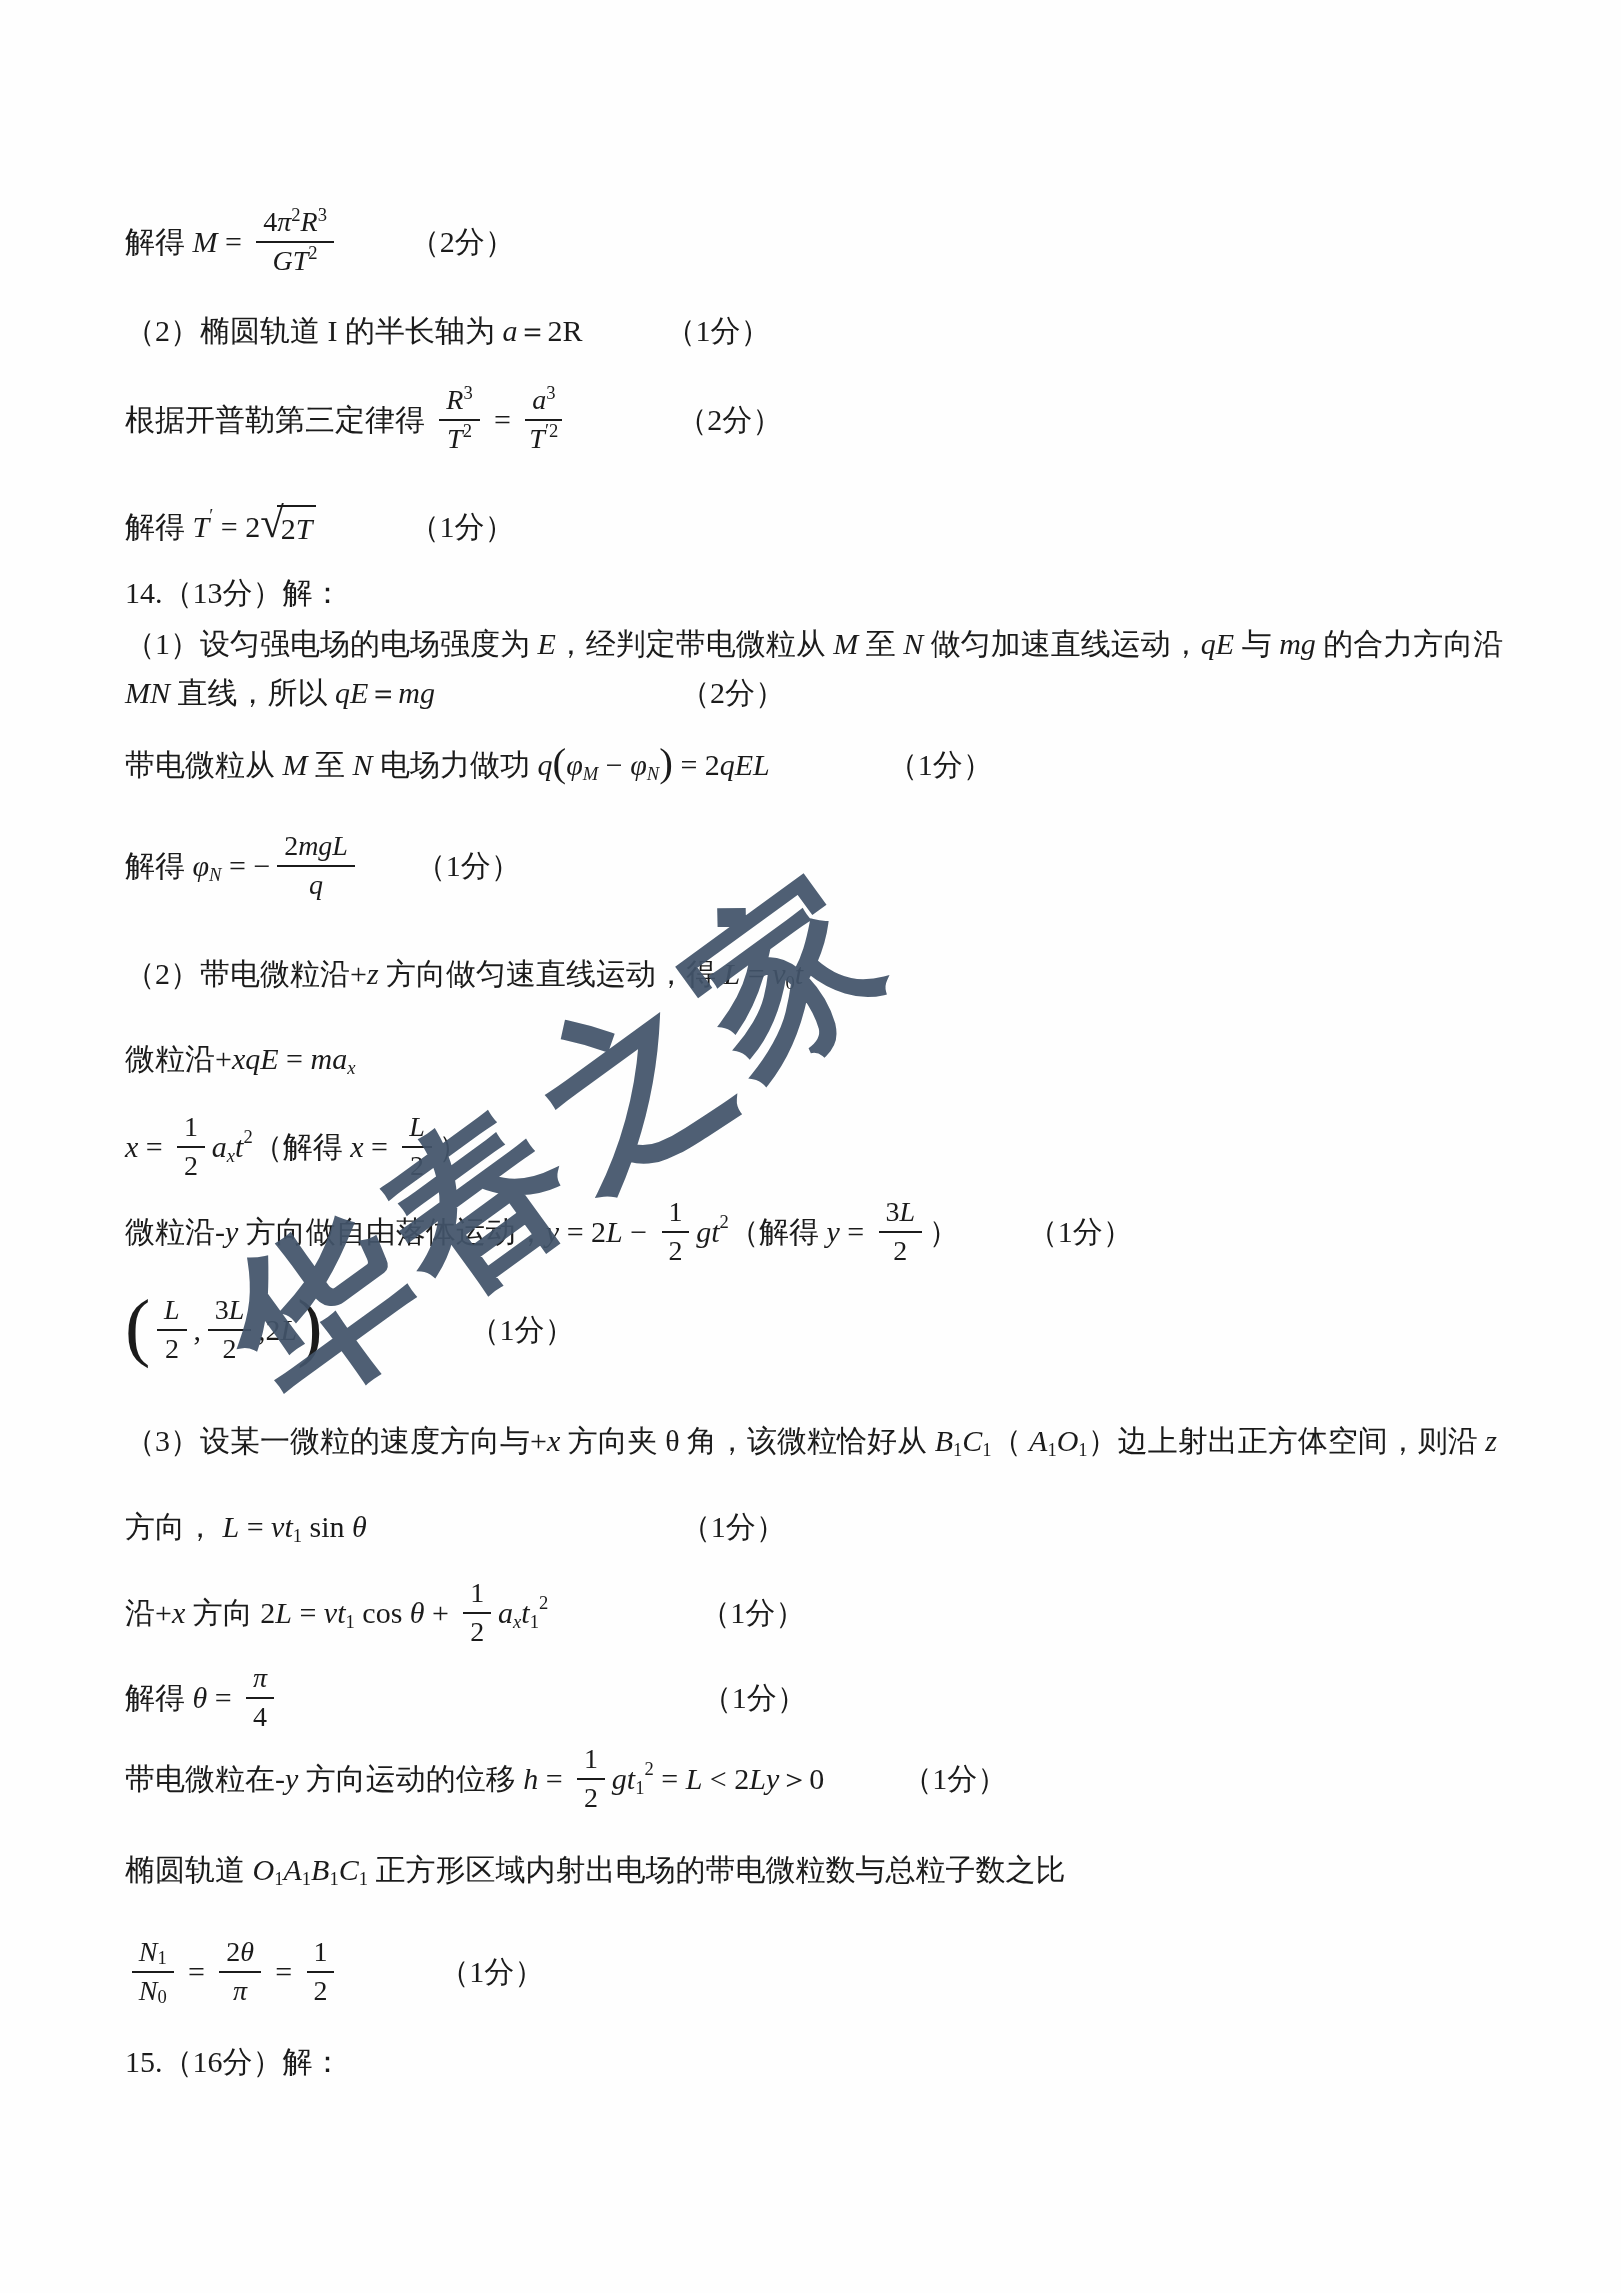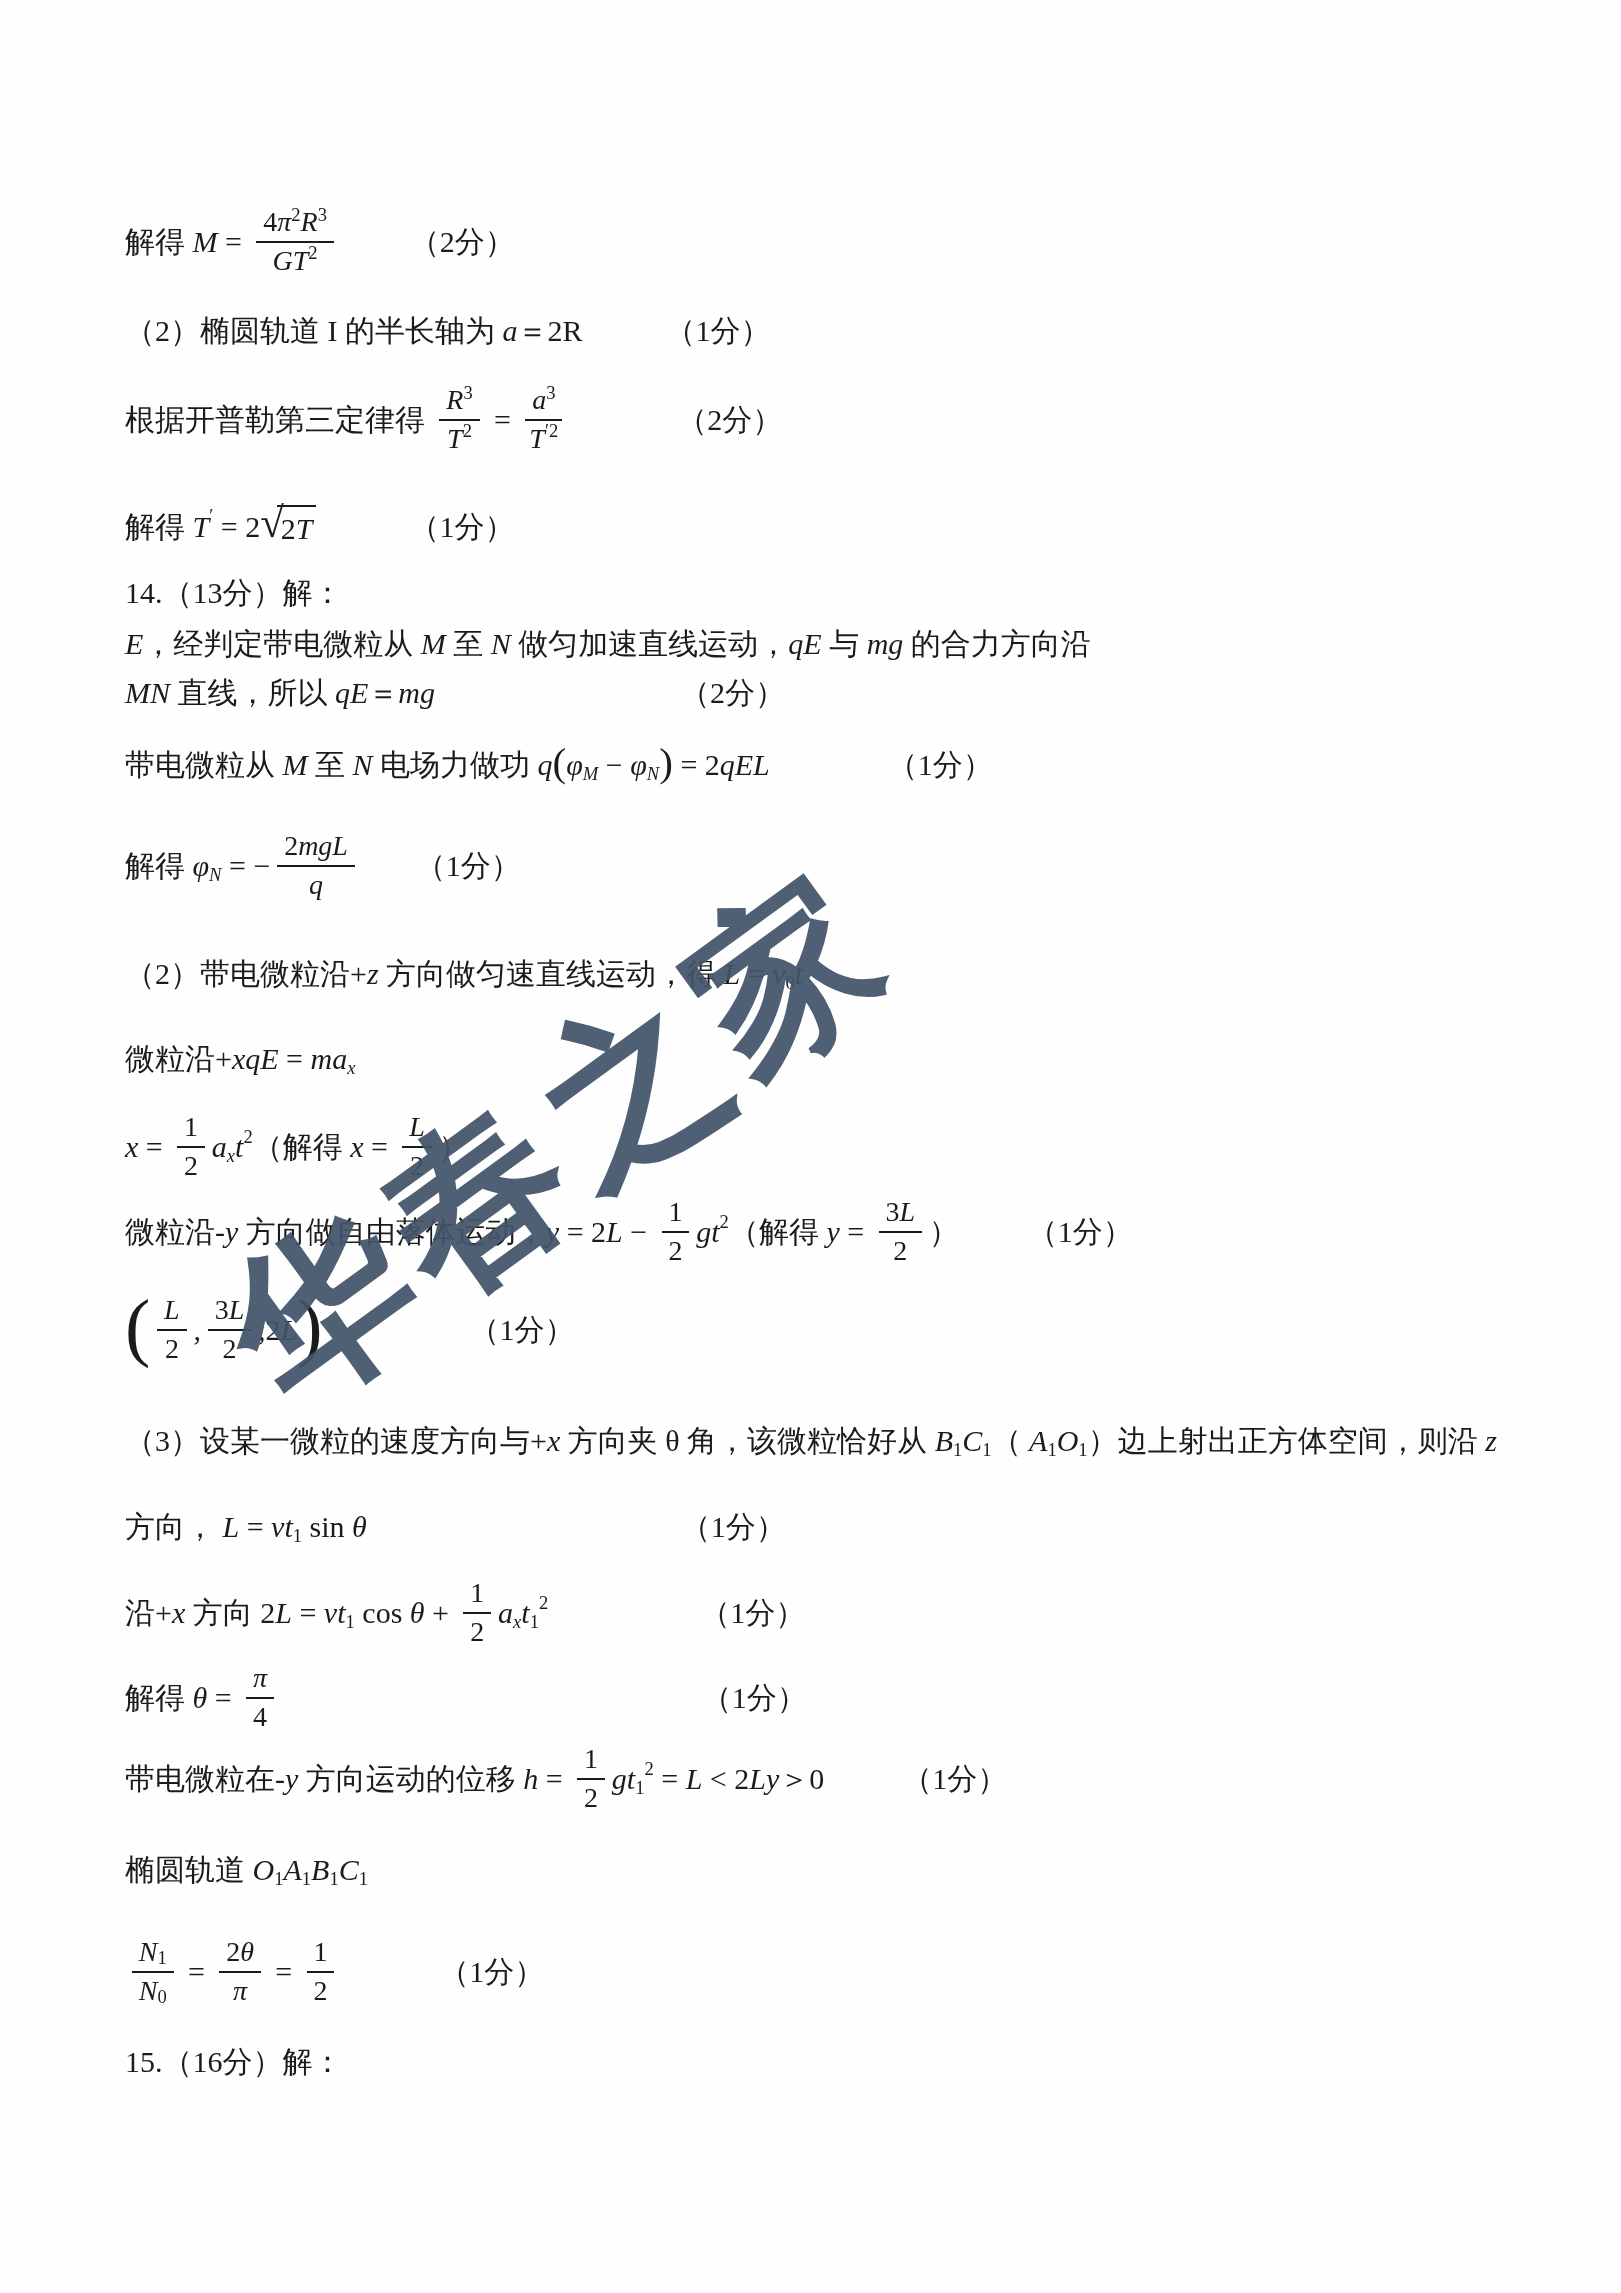--- a/index.html
+++ b/index.html
@@ -87,20 +87,21 @@
       <span class="tk-sup tk-r">′</span>
       <span class="tk-r"> = 2</span>
       <span class="tk-sqrt"><span class="rad">√</span><span class="radc"><span class="tk-r">2</span><span class="tk-m">T</span></span></span>
       <span class="tk-sp" style="width: 93px;"></span>
       <span class="tk-r">（1分）</span>
     </div>
   <div class="line" style="top:571px;height:43px">
       <span class="tk-r">14.（13分）解：</span>
     </div>
   <div class="line" style="top:622px;height:43px">
+      <span class="tk-r">（1）设匀强电场的电场强度为 </span>
       <span class="tk-m">E</span>
       <span class="tk-r">，经判定带电微粒从 </span>
       <span class="tk-m">M</span>
       <span class="tk-r"> 至 </span>
       <span class="tk-m">N</span>
       <span class="tk-r"> 做匀加速直线运动，</span>
       <span class="tk-m">qE</span>
       <span class="tk-r"> 与 </span>
       <span class="tk-m">mg</span>
       <span class="tk-r"> 的合力方向沿</span>
@@ -281,20 +282,21 @@
   <div class="line" style="top:1848px;height:43px">
       <span class="tk-r">椭圆轨道 </span>
       <span class="tk-m">O</span>
       <span class="tk-sub tk-r">1</span>
       <span class="tk-m">A</span>
       <span class="tk-sub tk-r">1</span>
       <span class="tk-m">B</span>
       <span class="tk-sub tk-r">1</span>
       <span class="tk-m">C</span>
       <span class="tk-sub tk-r">1</span>
+      <span class="tk-r"> 正方形区域内射出电场的带电微粒数与总粒子数之比</span>
     </div>
   <div class="line" style="top:1911px;height:122px">
       <span class="tk-frac"><span class="fr-num"><span class="tk-m">N</span><span class="tk-sub tk-r">1</span></span><span class="fr-den"><span class="tk-m">N</span><span class="tk-sub tk-r">0</span></span></span>
       <span class="tk-r"> = </span>
       <span class="tk-frac"><span class="fr-num"><span class="tk-r">2</span><span class="tk-m">θ</span></span><span class="fr-den"><span class="tk-m">π</span></span></span>
       <span class="tk-r"> = </span>
       <span class="tk-frac"><span class="fr-num"><span class="tk-r">1</span></span><span class="fr-den"><span class="tk-r">2</span></span></span>
       <span class="tk-sp" style="width: 98px;"></span>
       <span class="tk-r">（1分）</span>
     </div>

